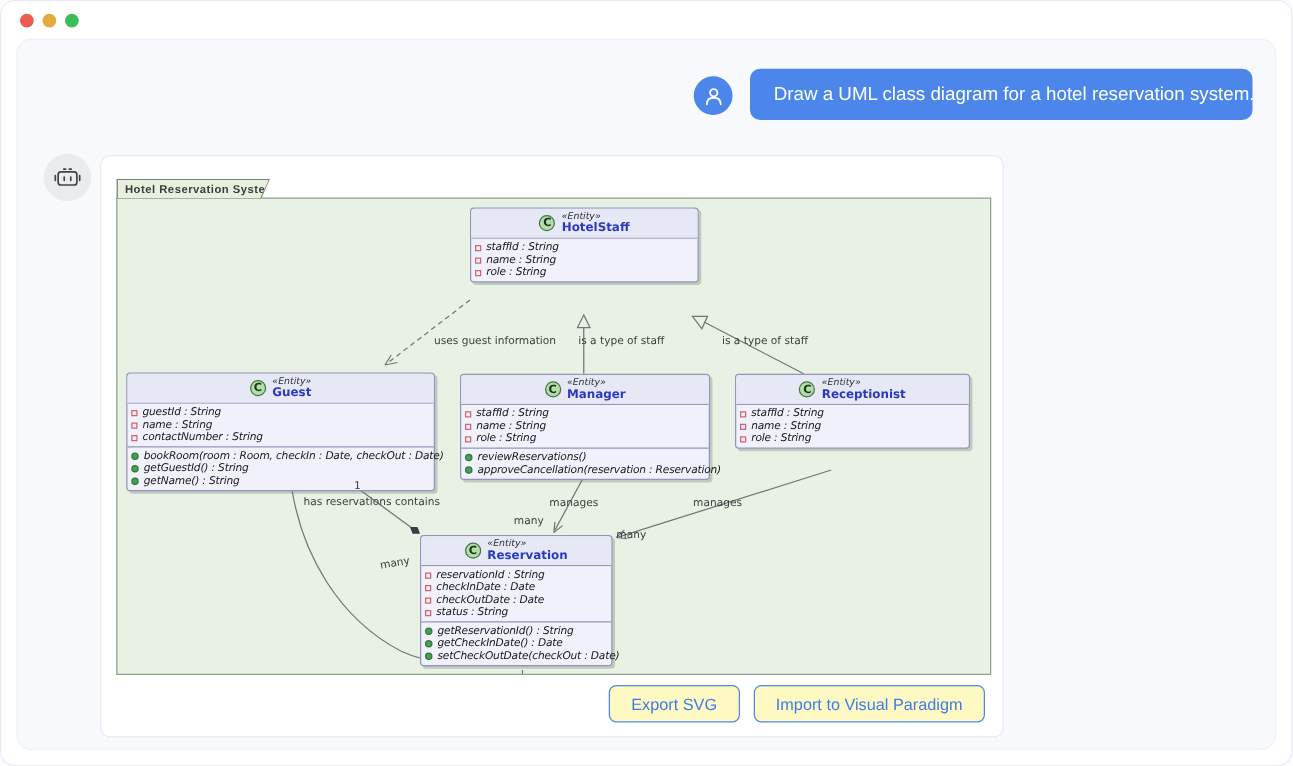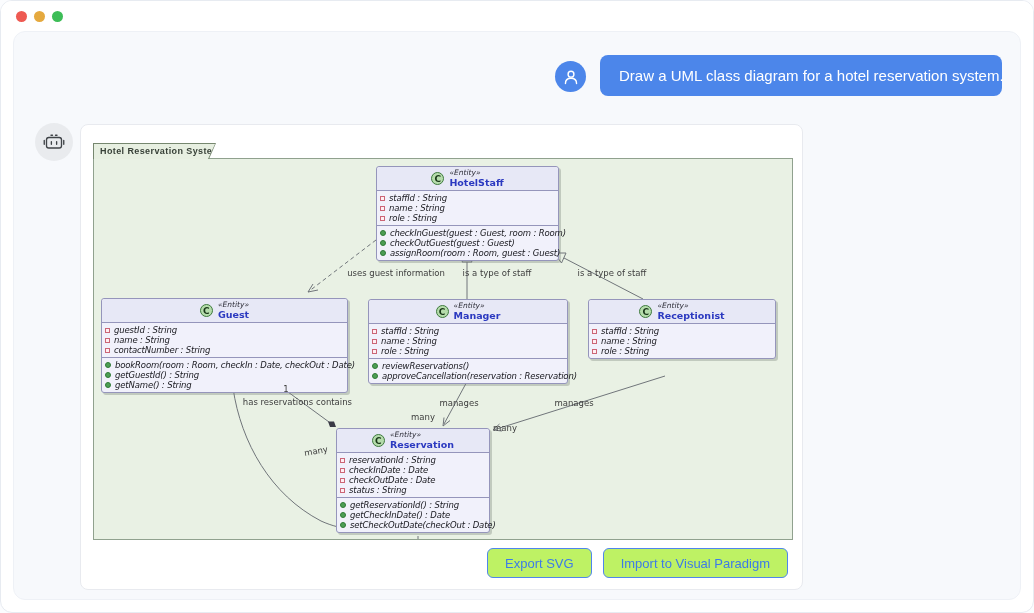--- a/index.html
+++ b/index.html
@@ -75,21 +75,21 @@
   .m-op { width:6px; height:6px; border-radius:50%; background:#4d9e55; border:1px solid #2f7a37; flex:0 0 auto; }
   
   .elabel {
     position:absolute; z-index:2; transform:translate(-50%,-50%);
     font-family:"DejaVu Sans", sans-serif; font-size:8.5px; color:#3d3d3d; white-space:nowrap;
   }
   .elabel.tilt { transform:translate(-50%,-50%) rotate(-10deg); }
   
   .actions { position:absolute; right:14px; bottom:11px; display:flex; gap:11px; }
   .actions button {
-    height:30px; padding:0 17px; background:#bef264; border:1px solid #4f86ec; border-radius:6px;
+    height:30px; padding:0 17px; background:#fef9c3; border:1px solid #4f86ec; border-radius:6px;
     color:#3d7be8; font-size:13px; font-family:"Liberation Sans", sans-serif; cursor:pointer;
   }
 </style>
 </head>
 <body>
 
 <div class="window">
   <div class="titlebar">
     <span class="dot red"></span>
     <span class="dot yellow"></span>
@@ -164,34 +164,20 @@
                 <i class="m-attr"></i>
                 <span>staffId : String</span>
               </li>
             <li>
                 <i class="m-attr"></i>
                 <span>name : String</span>
               </li>
             <li>
                 <i class="m-attr"></i>
                 <span>role : String</span>
-              </li>
-          </ul>
-          <ul class="ops">
-            <li>
-                <i class="m-op"></i>
-                <span>checkInGuest(guest : Guest, room : Room)</span>
-              </li>
-            <li>
-                <i class="m-op"></i>
-                <span>checkOutGuest(guest : Guest)</span>
-              </li>
-            <li>
-                <i class="m-op"></i>
-                <span>assignRoom(room : Room, guest : Guest)</span>
               </li>
           </ul>
         </div>
 
         <div class="cls" style="left:8px; top:155px; width:247px;">
           <div class="cls-head">
             <span class="c-icon">C</span>
             <div>
               <div class="stereo">«Entity»</div>
               <div class="cname">Guest</div>

